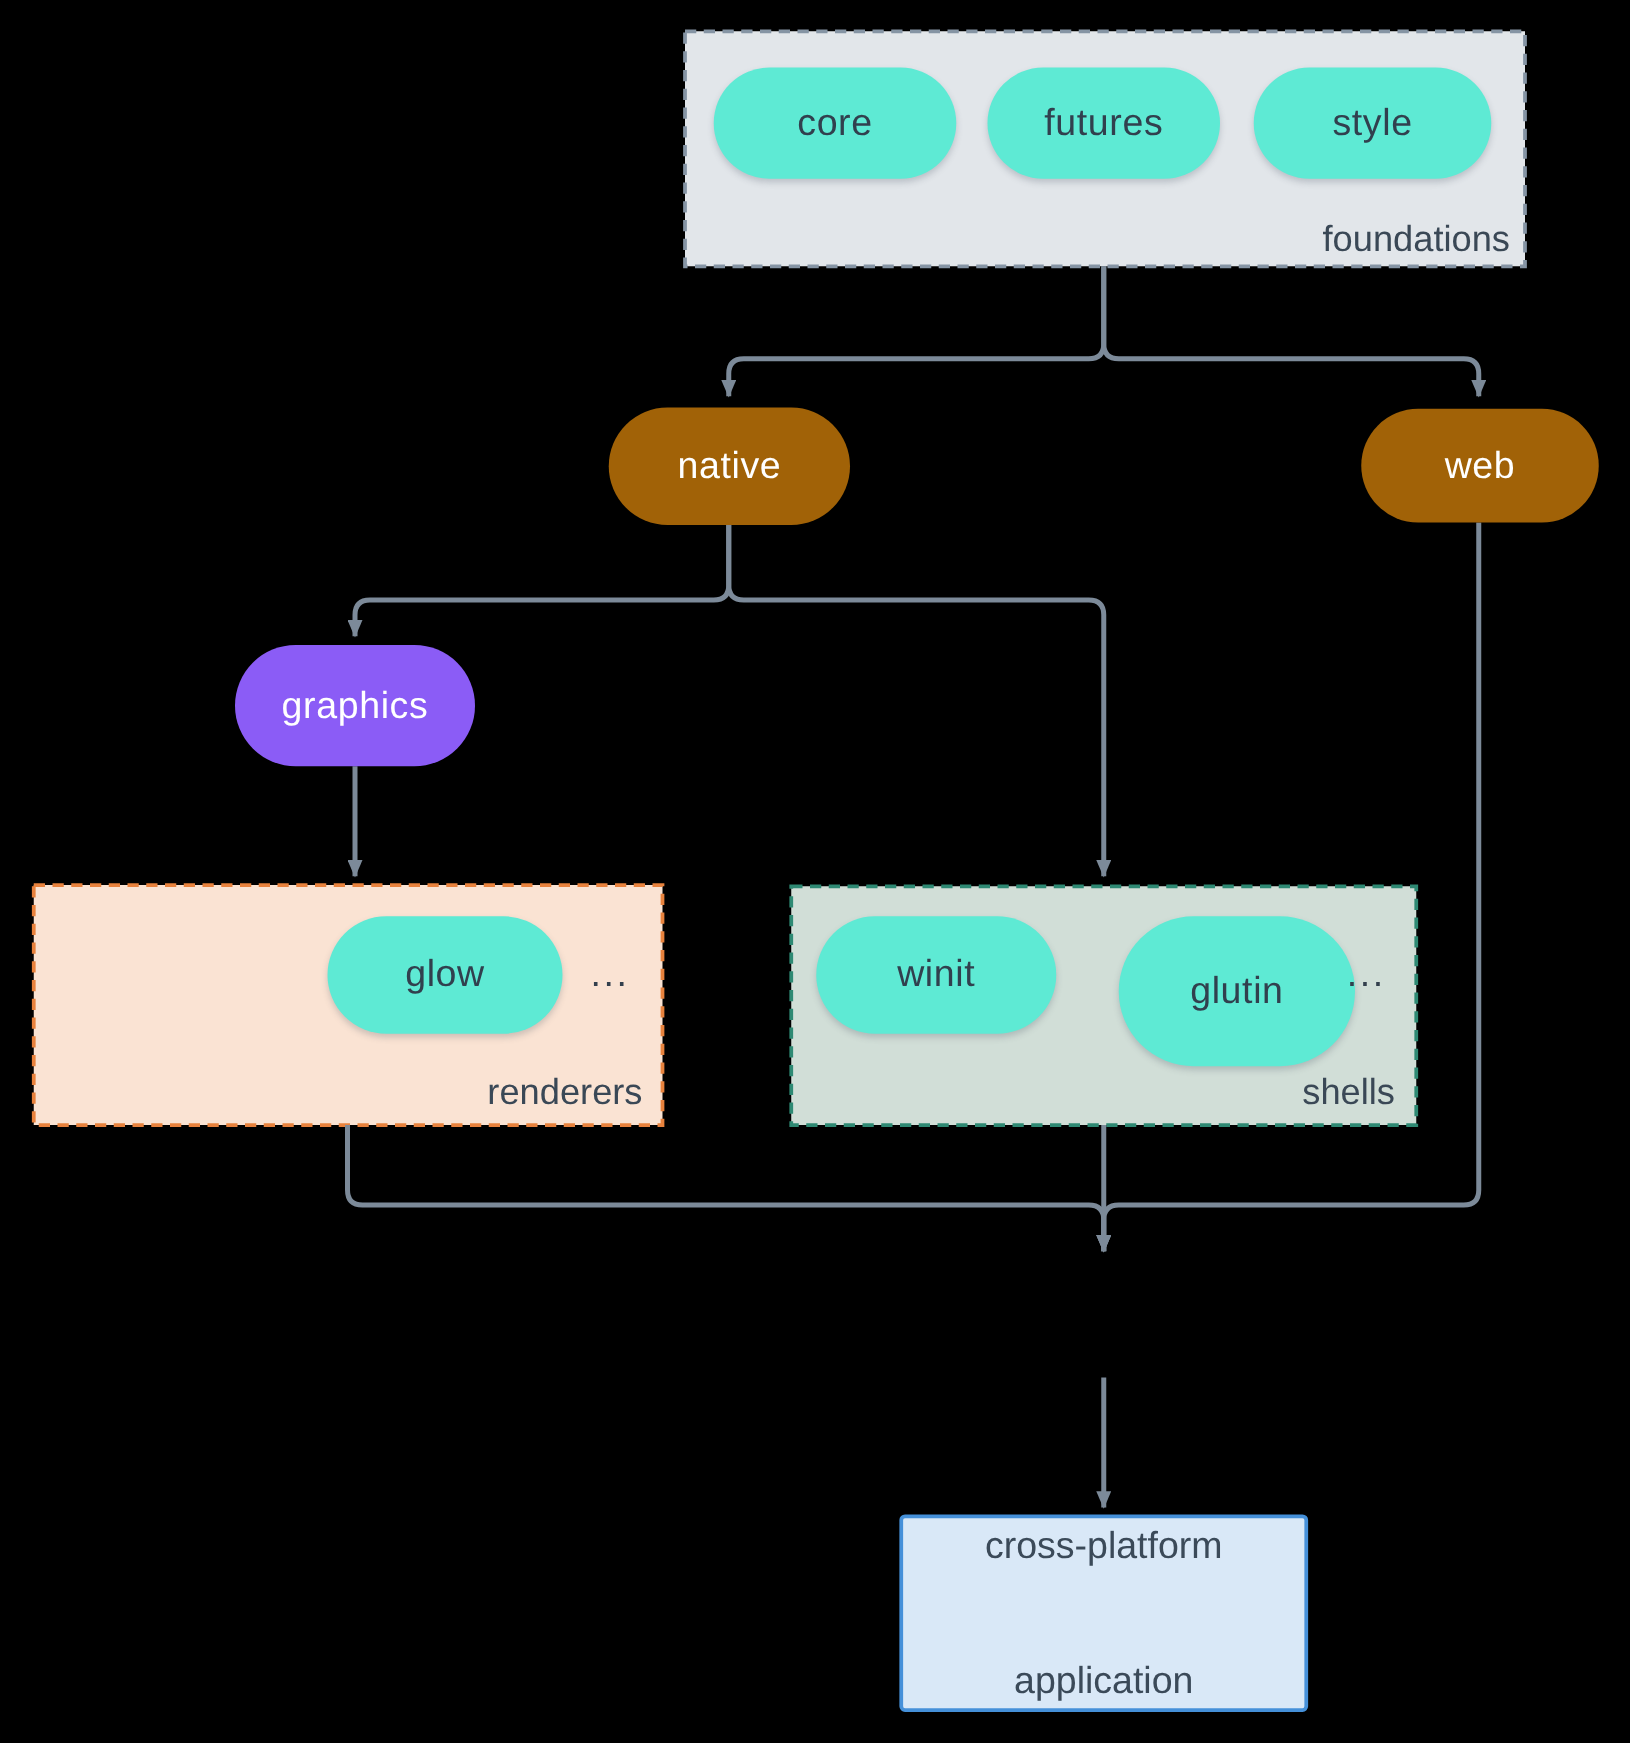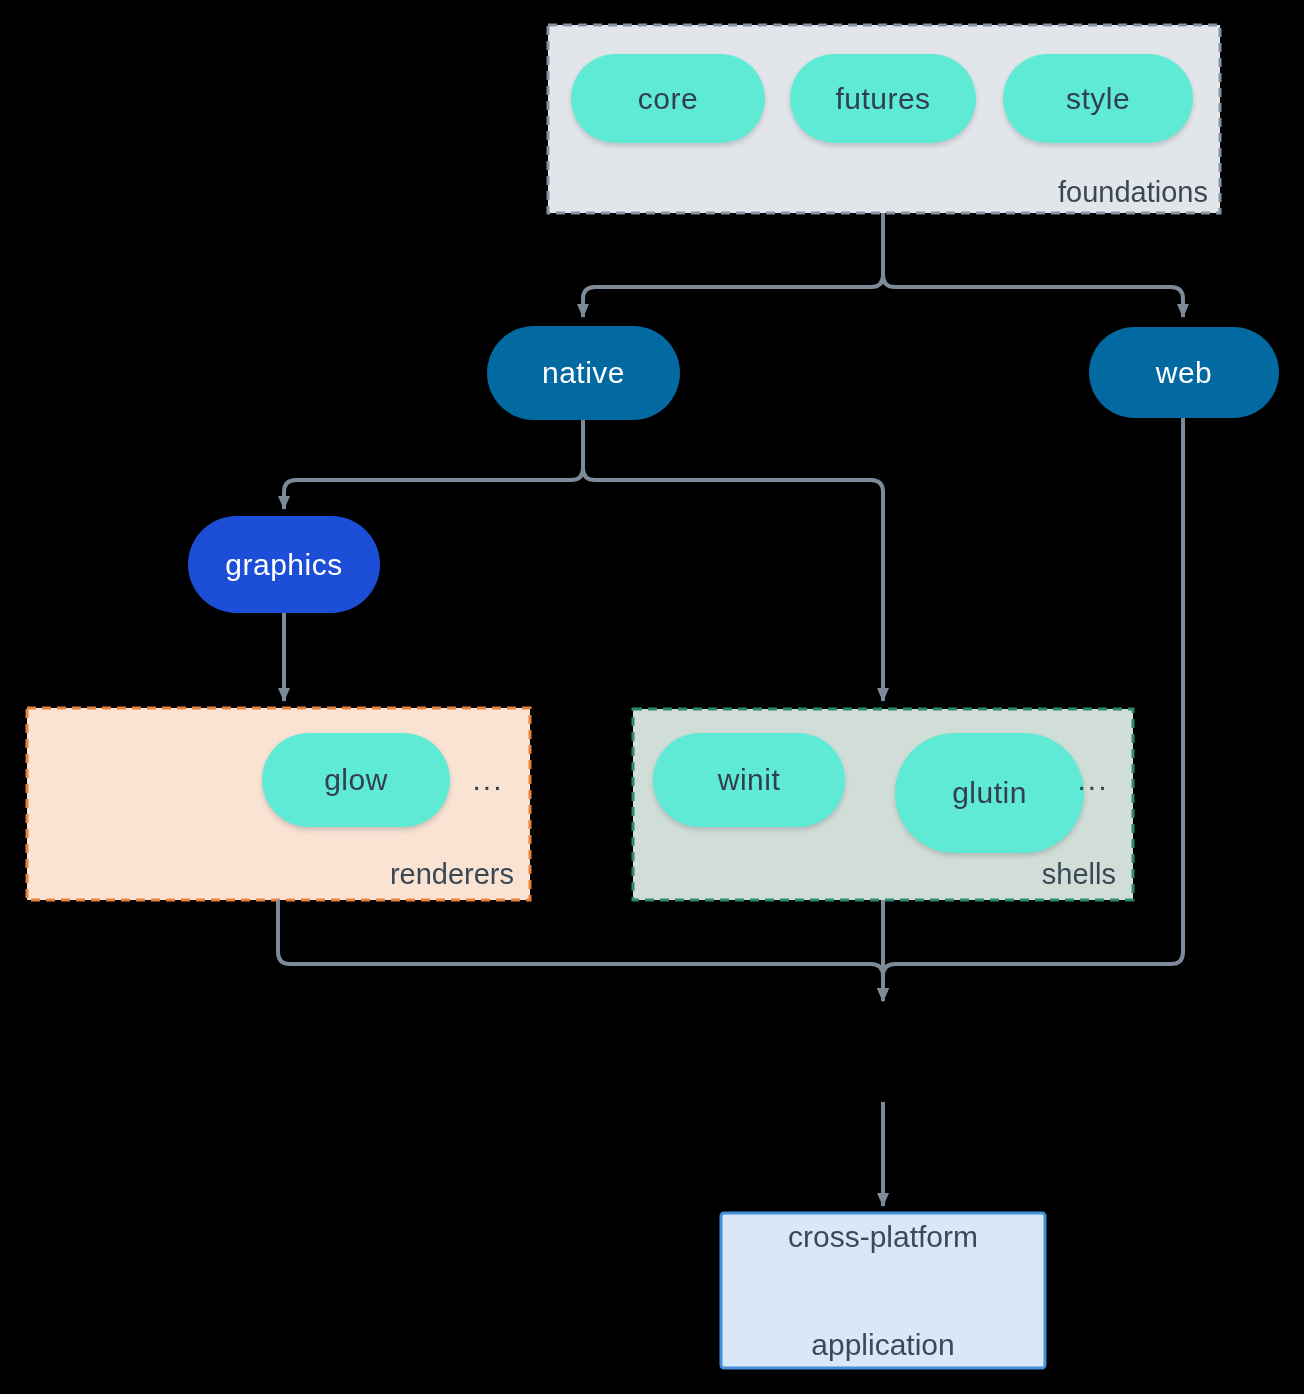--- a/index.html
+++ b/index.html
@@ -18,22 +18,22 @@
     position:absolute;
     display:flex;align-items:center;justify-content:center;
     border-radius:999px;
     font-size:30px;
     letter-spacing:0.5px;
   }
   .pill-white{
     background:#5eead4;color:#31404e;
     box-shadow:0 3px 5px rgba(70,85,100,0.25);
   }
-  .pill-purple{background:#0369a1;color:#ffffff;}
-  .pill-orange{background:#1d4ed8;color:#ffffff;}
+  .pill-purple{background:#a16207;color:#ffffff;}
+  .pill-orange{background:#8b5cf6;color:#ffffff;}
   .pill-blue{background:#2d89da;color:#ffffff;}
   .ellipsis{
     position:absolute;
     display:flex;align-items:center;justify-content:center;
     font-size:30px;color:#33404d;letter-spacing:2px;
   }
   .group-label{
     position:absolute;
     font-size:29px;color:#3a4856;
     white-space:nowrap;

